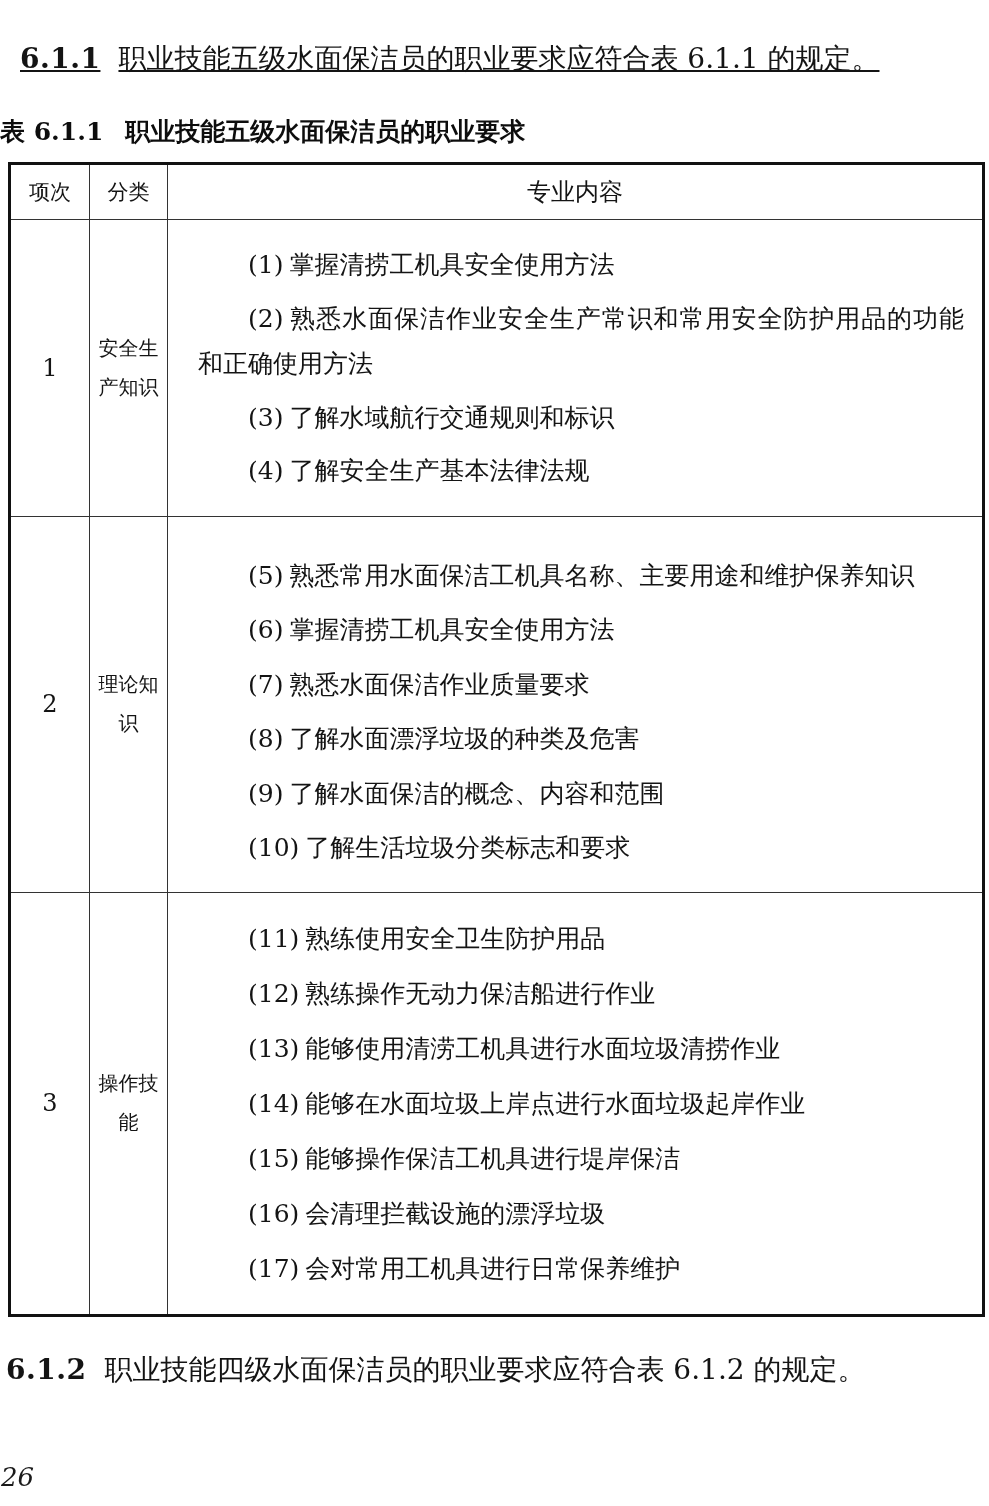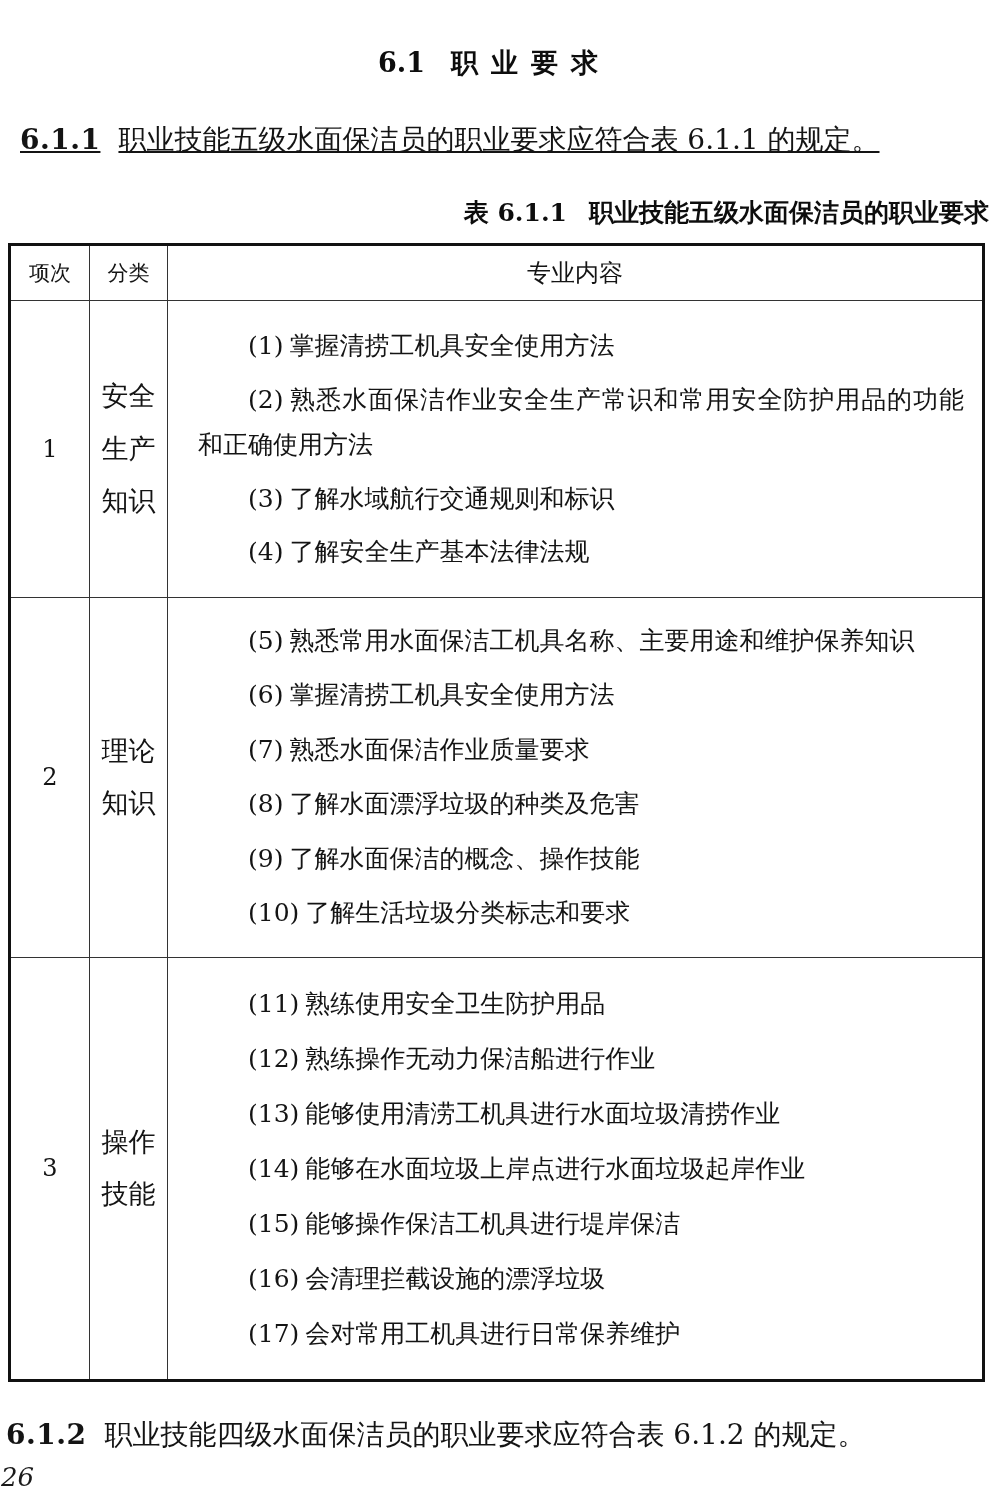--- a/index.html
+++ b/index.html
@@ -71,21 +71,21 @@
   #para-611 {
     padding: 36px 8px 0 20px;
     text-decoration: underline;
   }
   #para-612 {
     padding: 30px 8px 0 6px;
   }
 
   
   .table-caption {
-    text-align: right;
+    text-align: left;
     font-size: 25px;
     font-weight: bold;
     margin: 0;
     padding-top: 34px;
     padding-bottom: 14px;
     color: #0d0d0d;
   }
   .table-caption .cap-num {
     margin-right: 22px;
   }
@@ -122,21 +122,21 @@
   }
 
   td.idx-cell {
     text-align: center;
     font-size: 24px;
     padding: 0;
   }
 
   td.cat-cell {
     text-align: center;
-    font-size: 27px;
+    font-size: 20px;
     padding: 4px 6px;
     line-height: 1.95;
     word-break: break-all;
   }
 
   td.body-cell {
     padding: 16px 10px 16px 22px;
     font-size: 25px;
     line-height: 1.78;
   }
@@ -147,42 +147,39 @@
     text-indent: 2em;
     text-align: justify;
     text-justify: inter-ideograph;
   }
   .item .ino {
     margin-right: 6px;
   }
 
   
   .body-cell.row-1 { line-height: 1.82; padding-top: 14px; padding-bottom: 14px; }
-  .body-cell.row-2 { line-height: 1.86; padding-top: 12px; padding-bottom: 12px; }
+  .body-cell.row-2 { line-height: 1.86; padding-top: 28px; padding-bottom: 12px; }
   .body-cell.row-3 { line-height: 1.88; padding-top: 14px; padding-bottom: 14px; }
 
   
   .page-number {
     position: absolute;
     left: 1px;
     bottom: 14px;
     font-size: 26px;
     font-style: italic;
     color: #1a1a1a;
   }
 </style>
 </head>
 <body>
 
 <div class="page">
 
 
-  <h2 class="section-heading">
-    <span class="num">6.1</span><span class="cn">职业要求</span>
-  </h2>
 
   <p class="para" id="para-611">
     <span class="pnum">6.1.1</span><span class="ptxt">职业技能五级水面保洁员的职业要求应符合表 6.1.1 的规定。</span>
   </p>
 
   <p class="table-caption">
     <span class="cap-num">表 6.1.1</span><span class="cap-txt">职业技能五级水面保洁员的职业要求</span>
   </p>
 
   <table class="req-table">
@@ -212,21 +209,21 @@
       </tr>
 
       <tr>
         <td class="idx-cell">2</td>
         <td class="cat-cell">理论知识</td>
         <td class="body-cell row-2">
           <p class="item"><span class="ino">(5)</span><span class="itxt">熟悉常用水面保洁工机具名称、主要用途和维护保养知识</span></p>
           <p class="item"><span class="ino">(6)</span><span class="itxt">掌握清捞工机具安全使用方法</span></p>
           <p class="item"><span class="ino">(7)</span><span class="itxt">熟悉水面保洁作业质量要求</span></p>
           <p class="item"><span class="ino">(8)</span><span class="itxt">了解水面漂浮垃圾的种类及危害</span></p>
-          <p class="item"><span class="ino">(9)</span><span class="itxt">了解水面保洁的概念、操作技能</span></p>
+          <p class="item"><span class="ino">(9)</span><span class="itxt">了解水面保洁的概念、内容和范围</span></p>
           <p class="item"><span class="ino">(10)</span><span class="itxt">了解生活垃圾分类标志和要求</span></p>
         </td>
       </tr>
 
       <tr>
         <td class="idx-cell">3</td>
         <td class="cat-cell">操作技能</td>
         <td class="body-cell row-3">
           <p class="item"><span class="ino">(11)</span><span class="itxt">熟练使用安全卫生防护用品</span></p>
           <p class="item"><span class="ino">(12)</span><span class="itxt">熟练操作无动力保洁船进行作业</span></p>

